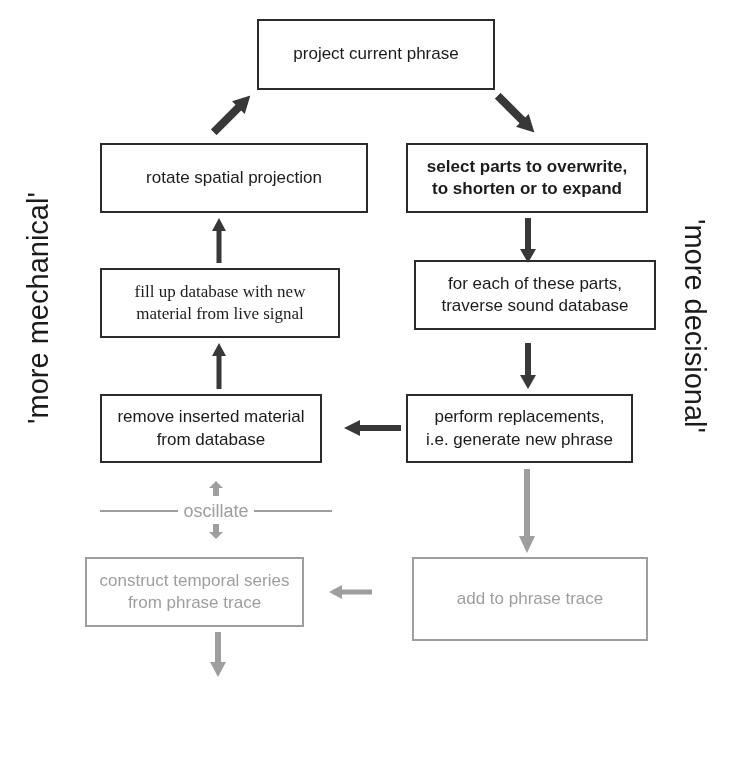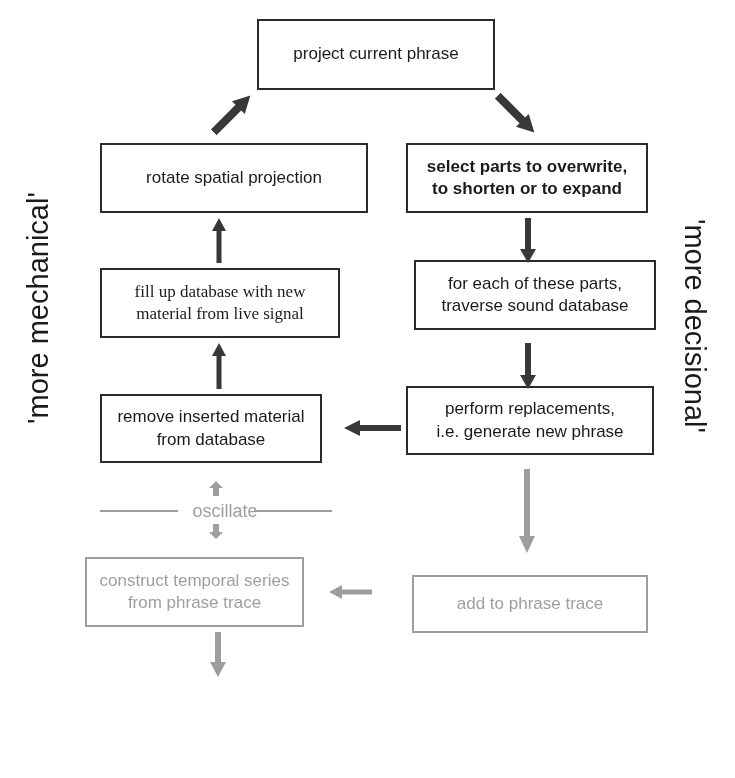--- a/index.html
+++ b/index.html
@@ -51,27 +51,27 @@
 
   <div class="node node--dark" style="left:100px;top:268px;width:240px;height:70px;font-family:Liberation Serif, serif;">fill up database with new
 material from live signal</div>
 
   <div class="node node--dark" style="left:406px;top:260px;width:242px;height:70px;margin-left:8px;">for each of these parts,
 traverse sound database</div>
 
   <div class="node node--dark" style="left:100px;top:394px;width:222px;height:69px;">remove inserted material
 from database</div>
 
-  <div class="node node--dark" style="left:406px;top:386px;width:248px;height:69px;">perform replacements,
+  <div class="node node--dark" style="left:406px;top:394px;width:227px;height:69px;">perform replacements,
 i.e. generate new phrase</div>
 
   <div class="node node--gray" style="left:85px;top:557px;width:219px;height:70px;">construct temporal series
 from phrase trace</div>
 
-  <div class="node node--gray" style="left:412px;top:557px;width:236px;height:58px;margin-top:18px;">add to phrase trace</div>
+  <div class="node node--gray" style="left:412px;top:557px;width:236px;height:84px;">add to phrase trace</div>
 
 
   <div class="arrow arrow--dark diag diag--left" style="left:206px;top:104px;">
     <svg width="52" height="20" viewBox="0 0 52 20">
         <polygon fill="currentColor" points="52,10 35,1 35,6 0,6 0,14 35,14 35,19"></polygon>
       </svg>
   </div>
   <div class="arrow arrow--dark diag diag--right" style="left:490px;top:104px;">
     <svg width="52" height="20" viewBox="0 0 52 20">
         <polygon fill="currentColor" points="52,10 35,1 35,6 0,6 0,14 35,14 35,19"></polygon>
@@ -101,21 +101,21 @@
   </div>
 
   <div class="arrow arrow--dark" style="left:344px;top:419px;">
     <svg width="57" height="18" viewBox="0 0 57 18">
         <polygon fill="currentColor" points="0,9 16,1 16,6 57,6 57,12 16,12 16,17"></polygon>
       </svg>
   </div>
 
   <div class="osc-line" style="left:100px;top:510px;width:78px;"></div>
   <div class="osc-line" style="left:254px;top:510px;width:78px;"></div>
-  <div class="osc-label" style="left:178px;top:501px;width:76px;margin-left:9px;">oscillate</div>
+  <div class="osc-label" style="left:178px;top:501px;width:76px;">oscillate</div>
   <div class="arrow arrow--gray" style="left:207px;top:481px;">
     <svg width="18" height="15" viewBox="0 0 18 15">
         <polygon fill="currentColor" points="9,0 2,7 6,7 6,15 12,15 12,7 16,7"></polygon>
       </svg>
   </div>
   <div class="arrow arrow--gray" style="left:207px;top:524px;">
     <svg width="18" height="15" viewBox="0 0 18 15">
         <polygon fill="currentColor" points="9,15 2,8 6,8 6,0 12,0 12,8 16,8"></polygon>
       </svg>
   </div>

